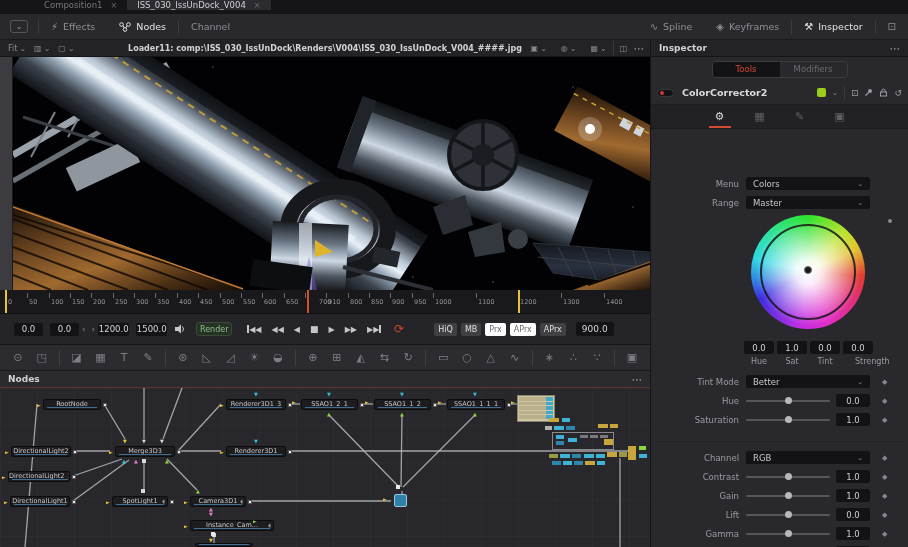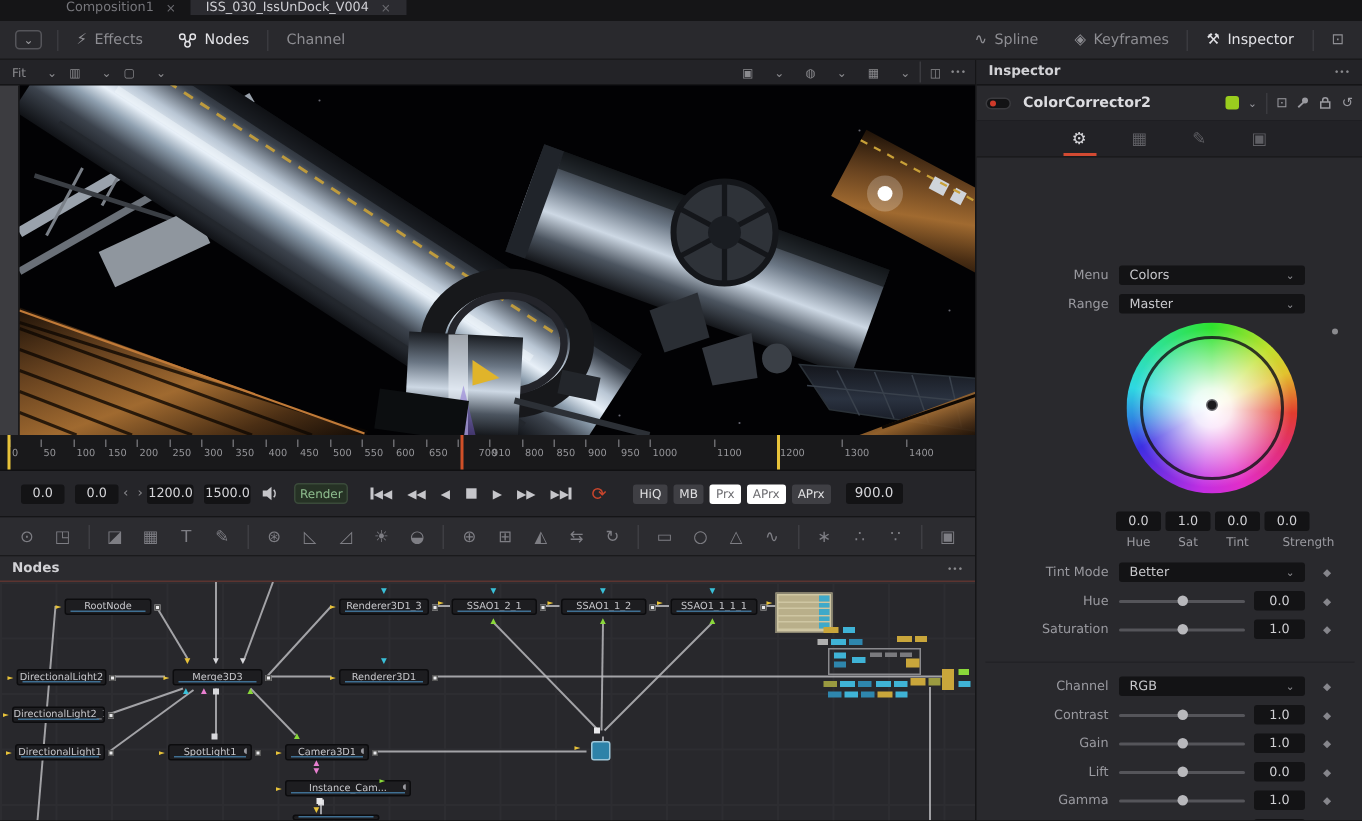--- a/index.html
+++ b/index.html
@@ -14,21 +14,21 @@
 
 #maintoolbar{position:absolute;left:0;top:14px;width:908px;height:26px;background:#29292d;border-bottom:1px solid #19191b;display:flex;align-items:center;font-size:9.5px;color:#8e8e93}
 .mtb{display:flex;align-items:center;gap:5px;padding:0 12px;height:100%;cursor:default}
 .mtb.on{color:#e2e2e6}
 .mtb .ig{font-size:10px}
 .vdiv{width:1px;height:14px;background:#3a3a3f}
 .collapse-box{width:18px;height:13px;border:1px solid #55555a;border-radius:3px;margin-left:10px;display:flex;align-items:center;justify-content:center;color:#9a9a9e;font-size:8px}
 #mtb-right{margin-left:auto;display:flex;align-items:center;height:100%}
 
 #viewerbar{position:absolute;left:0;top:40px;width:650px;height:17px;background:#232327;border-bottom:1px solid #151517;display:flex;align-items:center;font-size:8px;color:#8a8a8e}
-#viewerbar .sm{display:flex;align-items:center;gap:14px;margin-left:8px}
+#viewerbar .sm{display:flex;align-items:center;gap:2px;margin-left:8px}
 #vtitle{position:absolute;left:0;right:0;text-align:center;font-size:8px;font-weight:bold;color:#d2d2d6;pointer-events:none}
 #vb-right{margin-left:auto;display:flex;align-items:center;gap:6px;margin-right:6px}
 #viewer{position:absolute;left:0;top:57px;width:650px;height:233px;background:#000}
 #vstrip{position:absolute;left:0;top:0;width:13px;height:233px;background:#3c3c40;border-right:1px solid #1a1a1c}
 #vsvg{position:absolute;left:13px;top:0}
 
 #rulerbar{position:absolute;left:0;top:290px;width:650px;height:24px;background:#19191b;border-bottom:1px solid #101012;overflow:hidden}
 .rtick{position:absolute;top:3px;width:1px;height:5px;background:#6a6a6e}
 .rlabel{position:absolute;top:8px;font-size:6.5px;color:#96969a}
 .rmark{position:absolute;top:0;width:2px;height:24px;background:#e8c33a}
@@ -174,20 +174,21 @@
       <span>⌄</span>
     </div>
     <div class="sm">
       <span>▥</span>
       <span>⌄</span>
     </div>
     <div class="sm">
       <span>▢</span>
       <span>⌄</span>
     </div>
+    <div id="vtitle">Loader11: comp:\ISS_030_IssUnDock\Renders\V004\ISS_030_IssUnDock_V004_####.jpg</div>
     <div id="vb-right">
       <div class="sm">
           <span>▣</span>
           <span>⌄</span>
         </div>
       <div class="sm">
           <span>◍</span>
           <span>⌄</span>
         </div>
       <div class="sm">
@@ -400,21 +401,21 @@
       </svg>
     <div id="renderbtn">Render</div>
     <span class="tb"><span class="bar"></span>◀◀</span>
     <span class="tb">◀◀</span>
     <span class="tb">◀</span>
     <span class="tb" style="font-size:9px">■</span>
     <span class="tb">▶</span>
     <span class="tb">▶▶</span>
     <span class="tb">▶▶<span class="bar"></span></span>
     <span id="loopbtn">⟳</span>
-    <div id="qualitybtns" style="display:flex;align-items:flex-end;margin-left:6px">
+    <div id="qualitybtns" style="display:flex;align-items:flex-end;margin-left:18px">
         <div class="qbtn on">HiQ</div>
         <div class="qbtn on">MB</div>
         <div class="qbtn off">Prx</div>
         <div class="qbtn off">APrx</div>
         <div class="qbtn on">APrx</div>
       </div>
     <div class="tfield" style="width:38px;height:14px;margin-left:10px;font-size:9px">900.0</div>
   </div>
 
   <div id="toolsbar">
@@ -613,20 +614,26 @@
       <div class="mini" style="left: 628px; top: 58px; width: 8px; height: 14px; background: rgb(201, 166, 59);"></div>
       <div class="mini" style="left: 639px; top: 66px; width: 8px; height: 4px; background: rgb(63, 179, 214);"></div>
       <div class="mini" style="left: 639px; top: 58px; width: 7px; height: 4px; background: rgb(138, 216, 58);"></div>
     </div>
 
   <div id="inspector">
     <div id="inspheader">
       <span>Inspector</span>
       <span class="dots" style="font-size:6px">•••</span>
     </div>
+    <div id="insptabs">
+      <div id="tabgroup">
+        <div class="ptab on">Tools</div>
+        <div class="ptab offt">Modifiers</div>
+      </div>
+    </div>
     <div id="inspnodehdr">
       <div id="nodetoggle"></div>
       <span id="nodetitle">ColorCorrector2</span>
       <div id="nhright">
         <span id="swatch" style="background: rgb(154, 205, 30);"></span>
         <span style="font-size:7px">⌄</span>
         <span class="vdiv"></span>
         <span>⊡</span>
         <svg width="9" height="9" viewBox="0 0 9 9">
             <circle cx="6" cy="3" r="2" fill="#9a9aa0"></circle>

